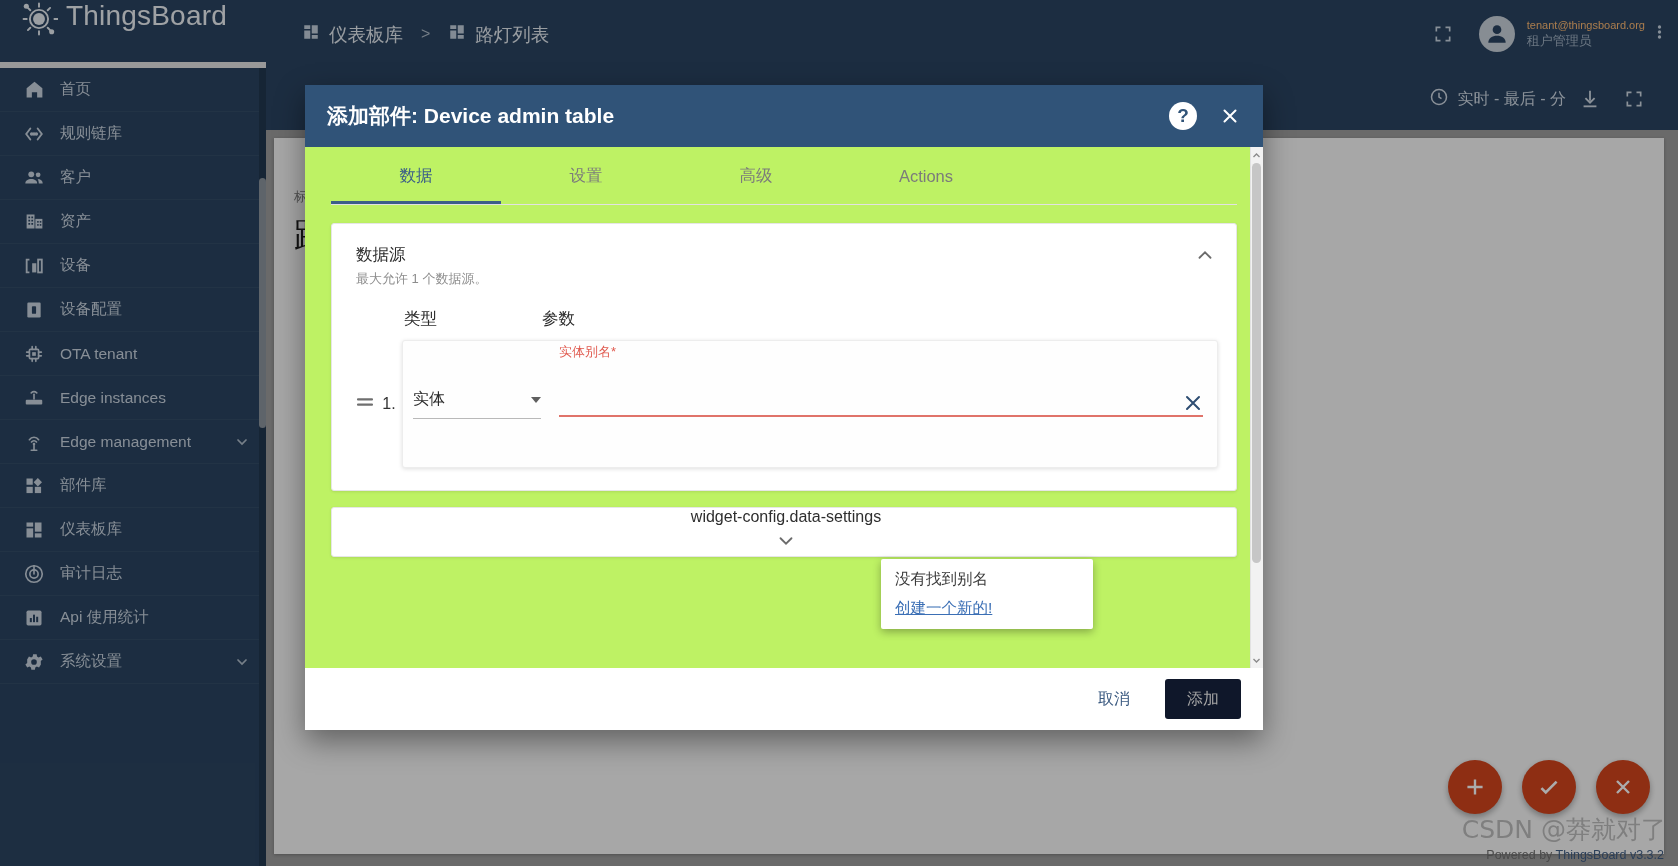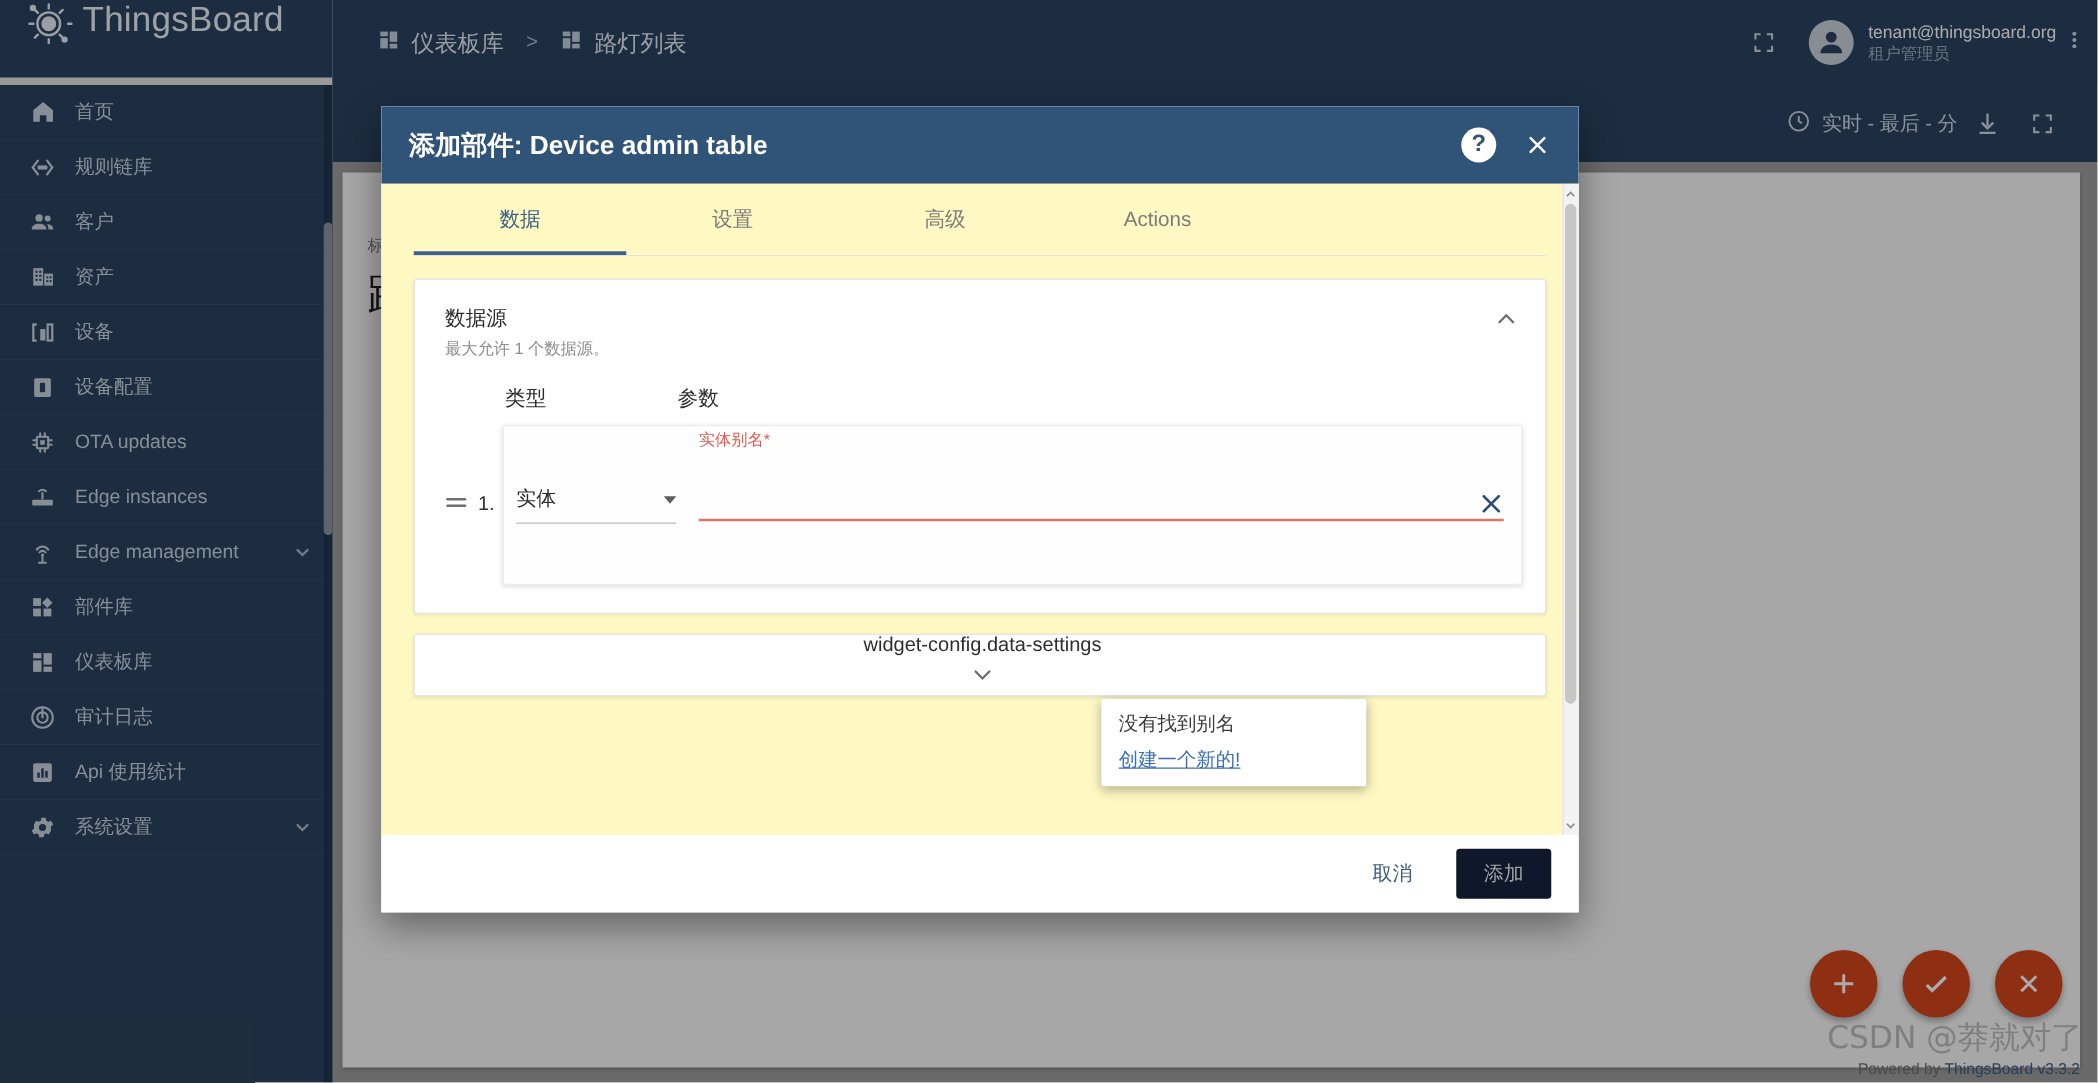--- a/index.html
+++ b/index.html
@@ -90,21 +90,21 @@
     display: flex; align-items: center; gap: 12px;
     margin-left: 16px; cursor: pointer;
   }
   #user-avatar {
     width: 36px; height: 36px; border-radius: 50%;
     background: #c9d2db;
     display: flex; align-items: center; justify-content: center;
     color: #2b4461;
   }
   #user-text { line-height: 1.3; }
-  #user-email { font-size: 14px; color: #ffffff; }
+  #user-email { font-size: 11px; color: #fdba74; }
   #user-role  { font-size: 13px; color: #9fb0c2; }
   #overflow-btn { margin: 0 16px 0 12px; cursor: pointer; color: #c9d6e3; }
 
   
   #dash-bg {
     position: absolute; left: 266px; top: 68px;
     width: 1412px; height: 798px;
     background: #ffffff;
   }
   #dash-toolbar {
@@ -185,21 +185,21 @@
     width: 28px; height: 28px; border-radius: 50%;
     background: #ffffff; color: #305378;
     display: flex; align-items: center; justify-content: center;
     font-size: 19px; font-weight: 700; cursor: pointer;
     margin-right: 18px;
   }
   #close-btn { width: 30px; height: 30px; display:flex; align-items:center; justify-content:center; cursor: pointer; }
 
   #dialog-content {
     flex: 1 1 auto; position: relative;
-    overflow: hidden; background: #fef9c3;
+    overflow: hidden; background: #bef264;
   }
   #tabs {
     display: flex; align-items: flex-end;
     height: 58px;
     border-bottom: 1px solid #e2e2e2;
     margin: 0 26px;
   }
   .tab {
     width: 170px; height: 56px;
     display: flex; align-items: center; justify-content: center;
@@ -519,21 +519,21 @@
     </div>
 
     <div class="nav-item">
       <span class="nav-ico">
         <svg width="22" height="22" viewBox="0 0 24 24" fill="none" stroke="#c9d4e0" stroke-width="1.8">
           <rect x="7" y="7" width="10" height="10" rx="1"></rect>
             <rect x="10" y="10" width="4" height="4" fill="#c9d4e0" stroke="none"></rect>
           <path d="M10 7V4M14 7V4M10 20v-3M14 20v-3M7 10H4M7 14H4M20 10h-3M20 14h-3" stroke-linecap="round"></path>
         </svg>
       </span>
-      <span class="nav-label">OTA updates</span>
+      <span class="nav-label">OTA tenant</span>
     </div>
 
 
     <div class="nav-item">
       <span class="nav-ico">
         <svg width="22" height="22" viewBox="0 0 24 24" fill="none" stroke="#c9d4e0" stroke-width="1.8">
           <rect x="3" y="14" width="18" height="5" rx="1" fill="#c9d4e0" stroke="none"></rect>
           <g fill="#2b4461">
               <rect x="5.5" y="16" width="1.5" height="1.5"></rect>
               <rect x="8" y="16" width="1.5" height="1.5"></rect>

